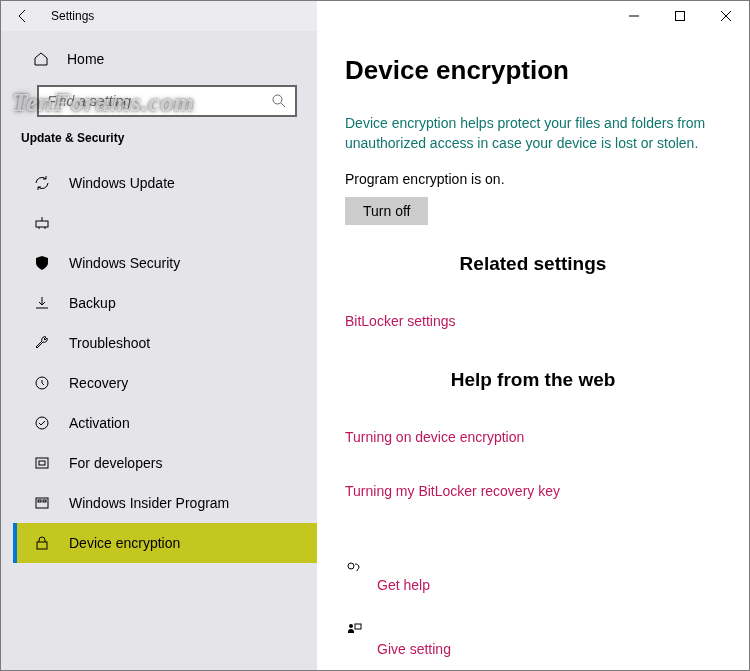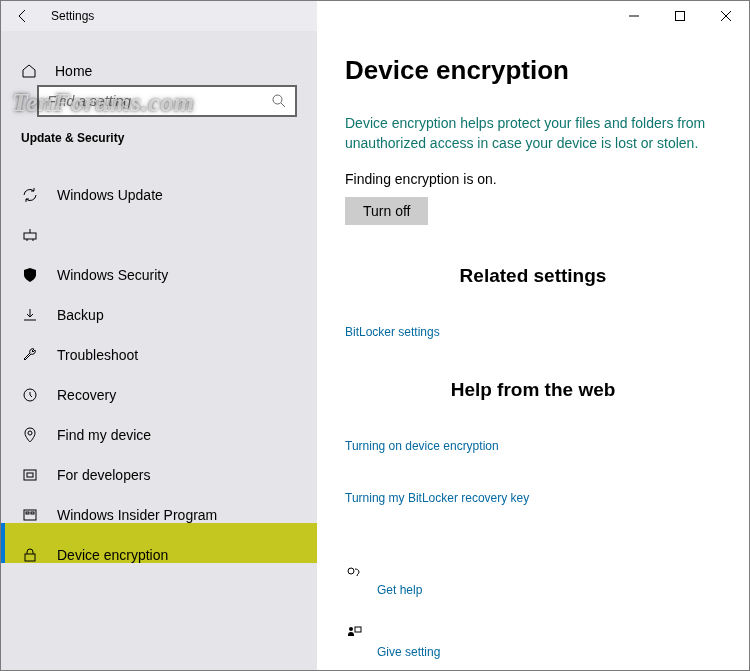--- a/index.html
+++ b/index.html
@@ -45,25 +45,26 @@
   }
   .sidebar {
     width:316px;
     background:#e4e4e9;
     display:flex; flex-direction:column;
     padding-top: 8px;
     position:relative;
   }
   .home-row, .nav-item {
     height:40px;
-    display:flex; align-items:flex-end;
+    display:flex; align-items:center;
     padding-left: 20px;
     gap: 18px;
     cursor:pointer;
     position:relative;
+    margin-left:12px;
   }
   .home-row .label, .nav-item .label {
     font-size: 14px;
     color:#000;
   }
   .search-wrap {
     margin: 6px 20px 14px 36px;
   }
   .search {
     width: 100%;
@@ -115,31 +116,31 @@
     max-width: 420px;
   }
   .status-line { font-size:14px; margin-bottom: 10px; }
   .btn {
     display:inline-block;
     background:#ccc;
     border: none;
     padding: 6px 18px;
     font-size:14px;
     cursor:pointer;
-    margin-bottom: 40px;
+    margin-bottom: 28px;
   }
   .section-title {
     font-size:19px;
     font-weight:600;
     margin-bottom: 12px;
     text-align: center;
   }
   .link {
-    color:#0369a1;
-    font-size:12px;
+    color:#be185d;
+    font-size:14px;
     cursor:pointer;
     margin-bottom: 10px;
     display:block;
     margin-top:38px;
   }
   .spacer30 { height:30px; }
   .help-row {
     display:flex; align-items:center; gap:14px;
     margin-bottom:10px;
   }
@@ -246,24 +247,24 @@
         </div>
         <div class="nav-item">
           <svg class="icon" viewBox="0 0 16 16" fill="none" stroke="#000" stroke-width="1">
               <circle cx="8" cy="8" r="6"></circle>
               <path d="M8 5v3l2 2"></path>
             </svg>
           <span class="label">Recovery</span>
         </div>
         <div class="nav-item">
           <svg class="icon" viewBox="0 0 16 16" fill="none" stroke="#000" stroke-width="1">
-              <path d="M8 1C5 1 3 3 3 6c0 4 5 9 5 9s5-5 5-9c0-3-2-5-5-5z"></path>
-              <circle cx="8" cy="6" r="2"></circle>
-            </svg>
-          <span class="label">Find my device</span>
+              <circle cx="8" cy="8" r="6"></circle>
+              <path d="M5 8l2 2 4-4"></path>
+            </svg>
+          <span class="label">Activation</span>
         </div>
         <div class="nav-item">
           <svg class="icon" viewBox="0 0 16 16" fill="none" stroke="#000" stroke-width="1">
               <rect x="2" y="3" width="12" height="10"></rect>
               <rect x="5" y="6" width="6" height="4"></rect>
             </svg>
           <span class="label">For developers</span>
         </div>
         <div class="nav-item">
           <svg class="icon" viewBox="0 0 16 16" fill="none" stroke="#000" stroke-width="1">
@@ -279,21 +280,21 @@
               <path d="M5 7V5a3 3 0 0 1 6 0v2"></path>
             </svg>
           <span class="label">Device encryption</span>
         </div>
       </div>
     </div>
 
     <div class="content">
       <h1 class="page-title">Device encryption</h1>
       <p class="desc">Device encryption helps protect your files and folders from unauthorized access in case your device is lost or stolen.</p>
-      <p class="status-line">Finding encryption is on.</p>
+      <p class="status-line">Program encryption is on.</p>
       <button class="btn">Turn off</button>
 
       <h2 class="section-title">Related settings</h2>
       <a class="link">BitLocker settings</a>
 
       <div class="spacer30"></div>
 
       <h2 class="section-title">Help from the web</h2>
       <a class="link">Turning on device encryption</a>
       <a class="link">Turning my BitLocker recovery key</a>

